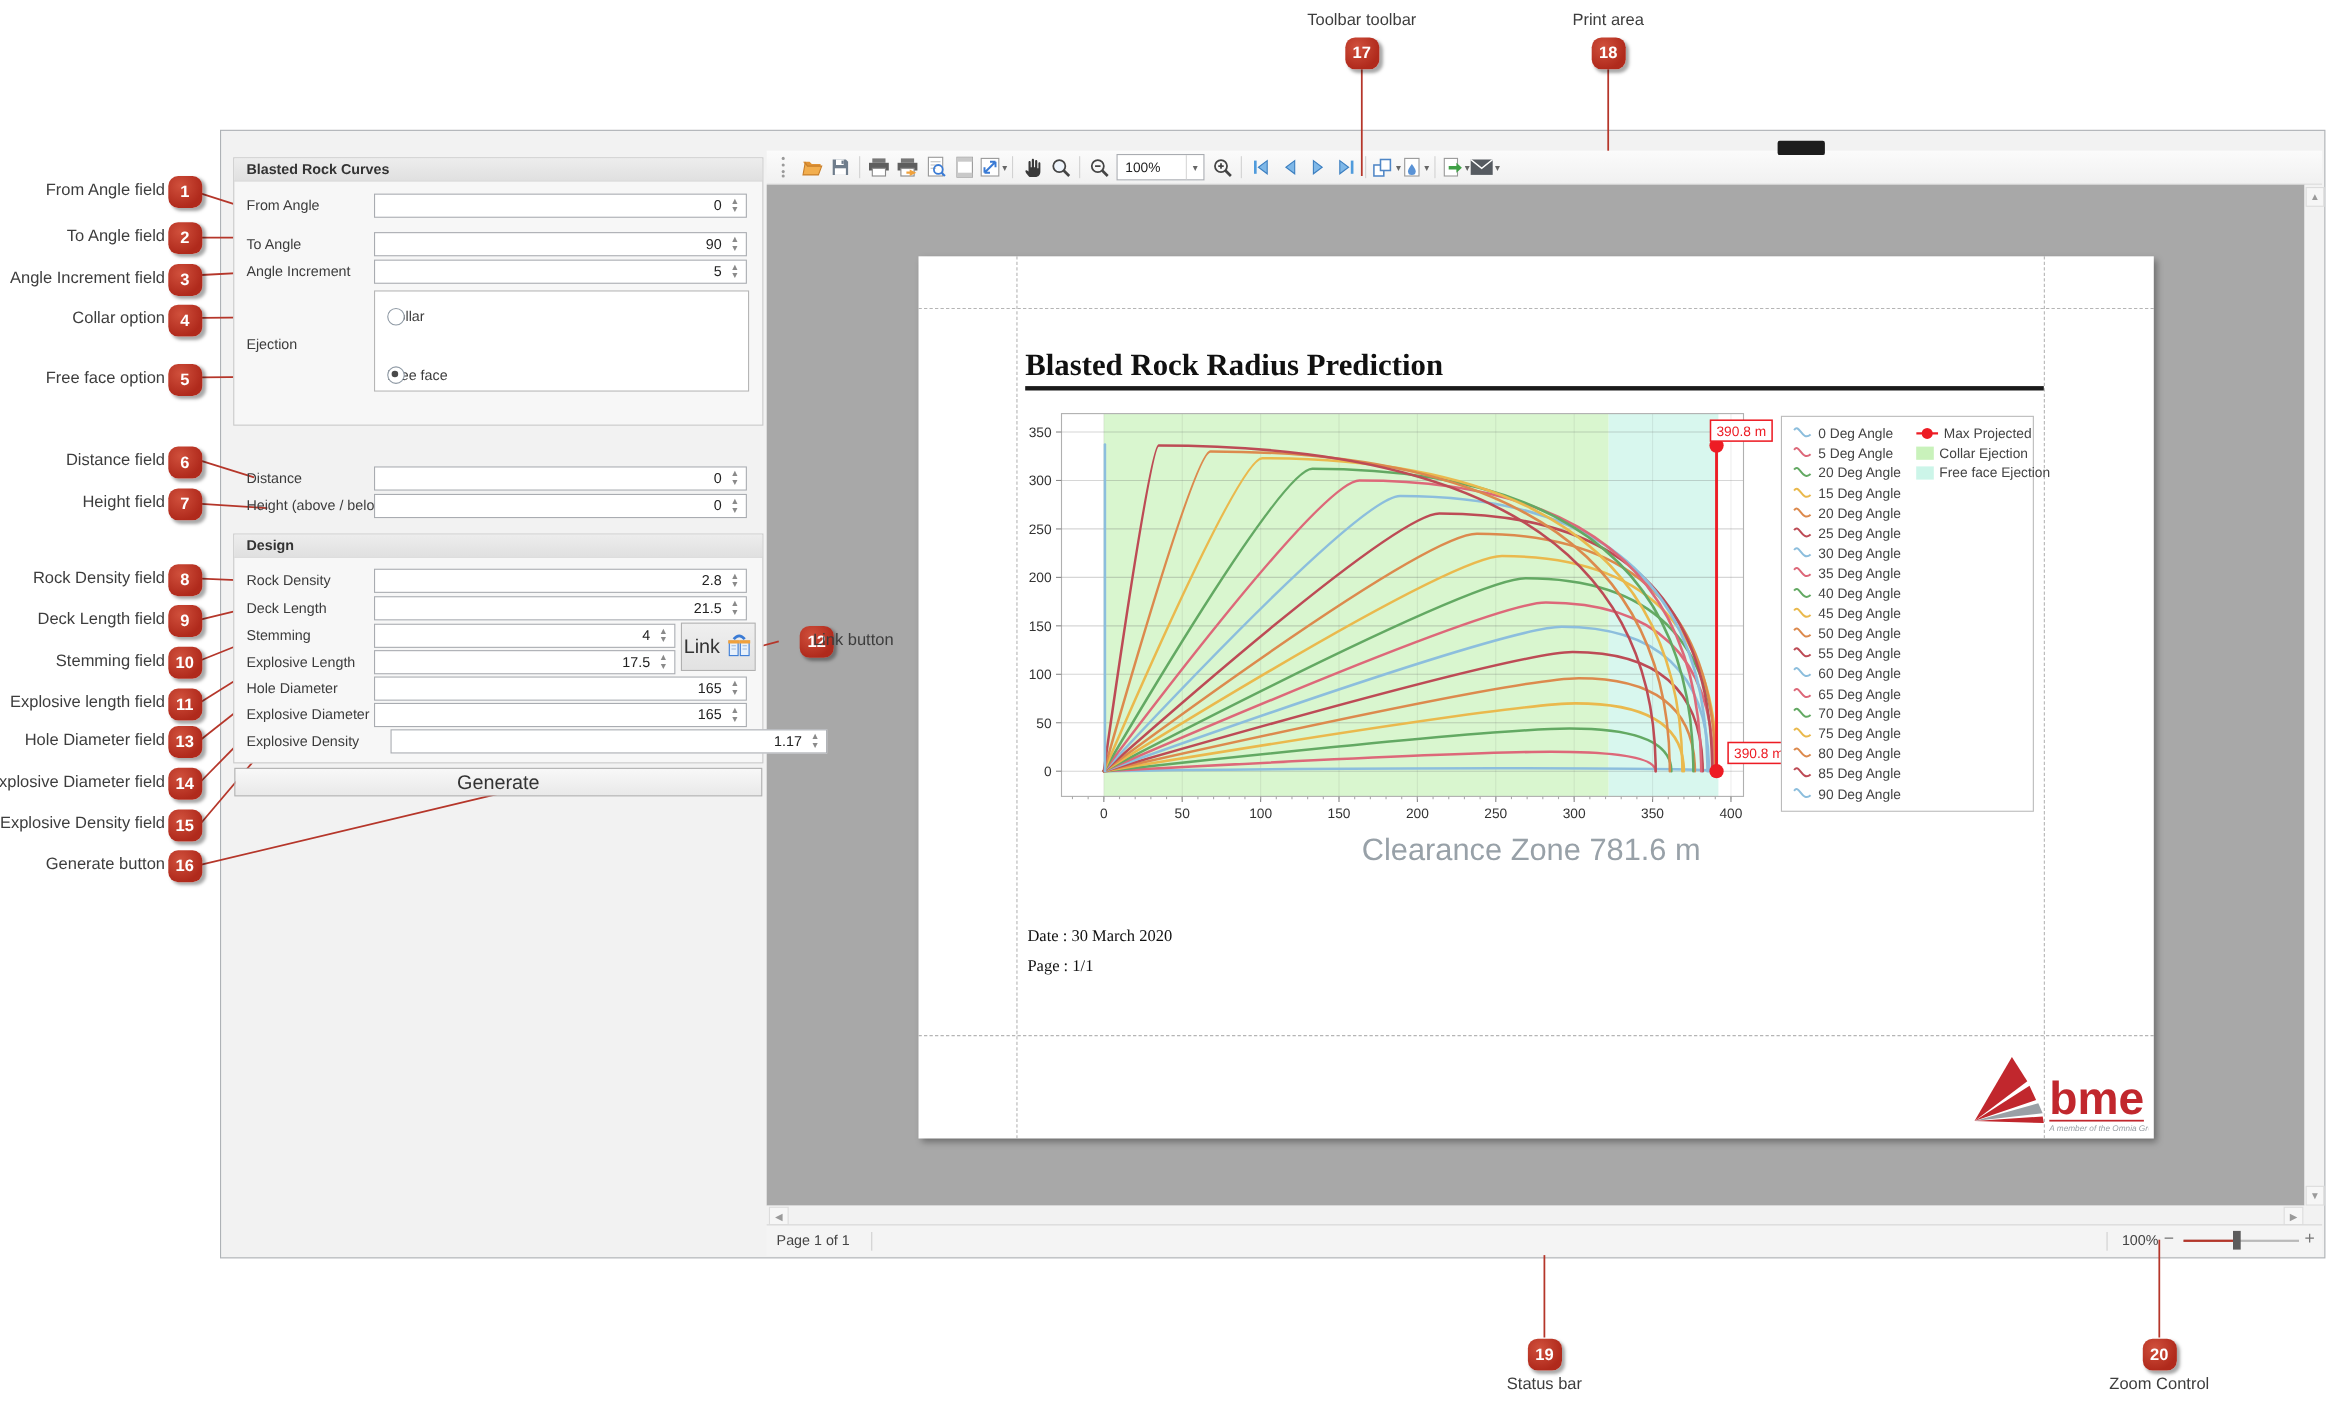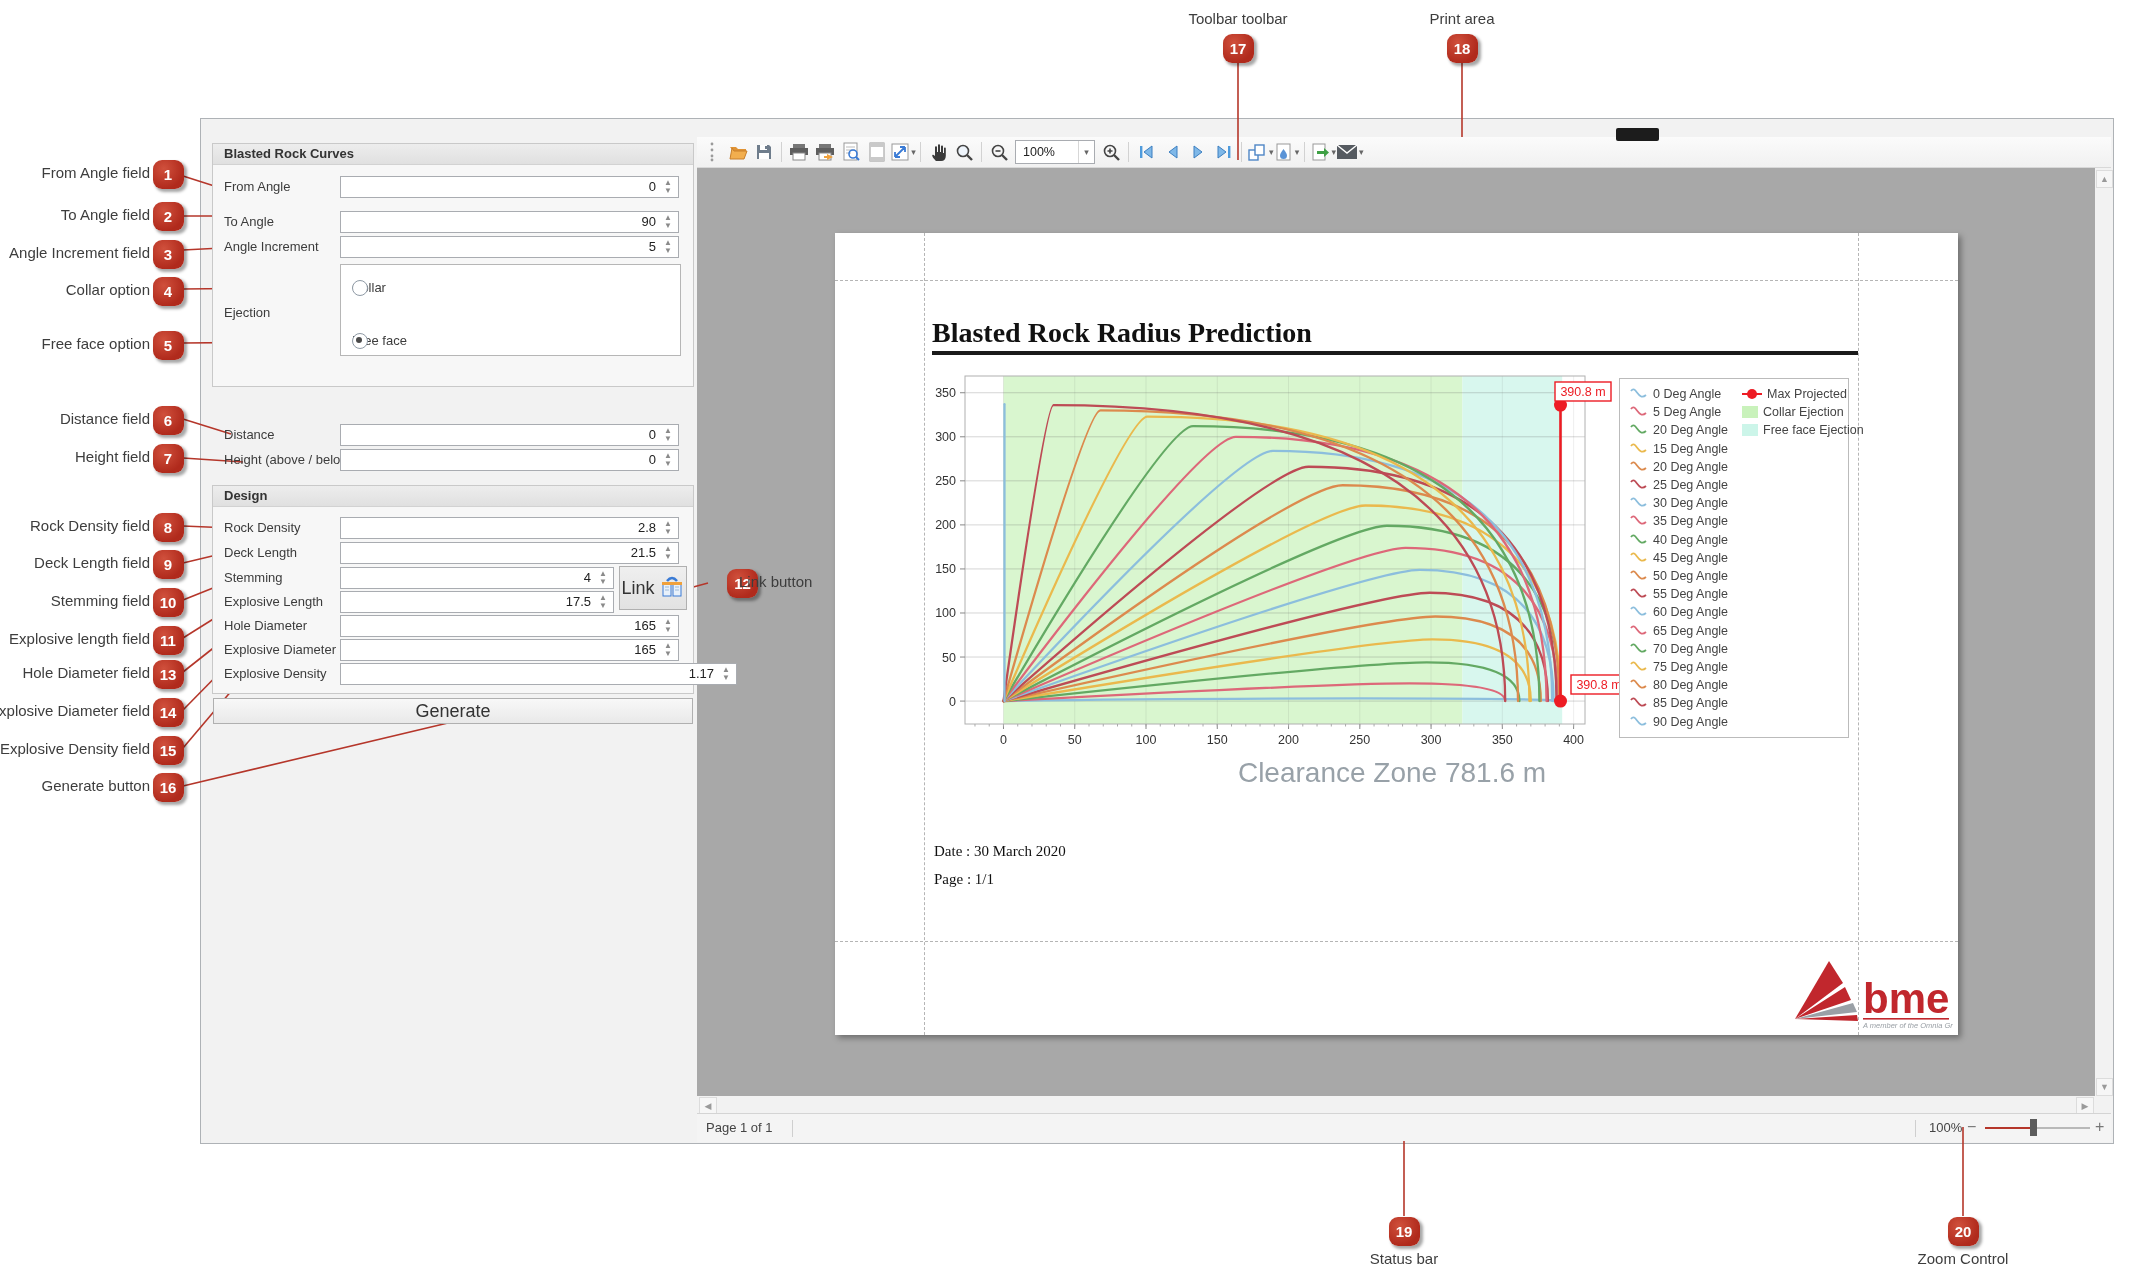--- a/index.html
+++ b/index.html
@@ -708,21 +708,21 @@
     <div class="spinfield" style="left: 340px; top: 615px; width: 339px; position: absolute;">
       <div class="spinval" style="position: absolute;">165</div>
       <div class="spinbtns" style="position: absolute;">▲<br>▼</div>
     </div>
     <div class="flabel" style="left: 224px; top: 639px; position: absolute;">Explosive Diameter</div>
     <div class="spinfield" style="left: 340px; top: 639px; width: 339px; position: absolute;">
       <div class="spinval" style="position: absolute;">165</div>
       <div class="spinbtns" style="position: absolute;">▲<br>▼</div>
     </div>
     <div class="flabel" style="left: 224px; top: 663px; position: absolute;">Explosive Density</div>
-    <div class="spinfield" style="left: 340px; top: 663px; width: 397px; position: absolute;">
+    <div class="spinfield" style="left: 355px; top: 663px; width: 397px; position: absolute;">
       <div class="spinval" style="position: absolute;">1.17</div>
       <div class="spinbtns" style="position: absolute;">▲<br>▼</div>
     </div>
     <div class="btn" style="left: 619px; top: 566px; width: 66px; height: 42px; background: linear-gradient(rgb(239, 239, 239), rgb(226, 226, 226)); position: absolute;">
       <span style="margin-right:4px">Link</span>
       <svg width="26" height="26">
         <path d="M8 6 q5 -6 10 0" stroke="#3a7bd5" stroke-width="2.5" fill="none"></path>
         <rect x="4" y="8" width="8" height="13" fill="#e8f1fb" stroke="#3a7bd5"></rect>
         <rect x="14" y="8" width="8" height="13" fill="#e8f1fb" stroke="#3a7bd5"></rect>
         <rect x="3" y="7" width="10" height="3" fill="#f0a13c"></rect>

